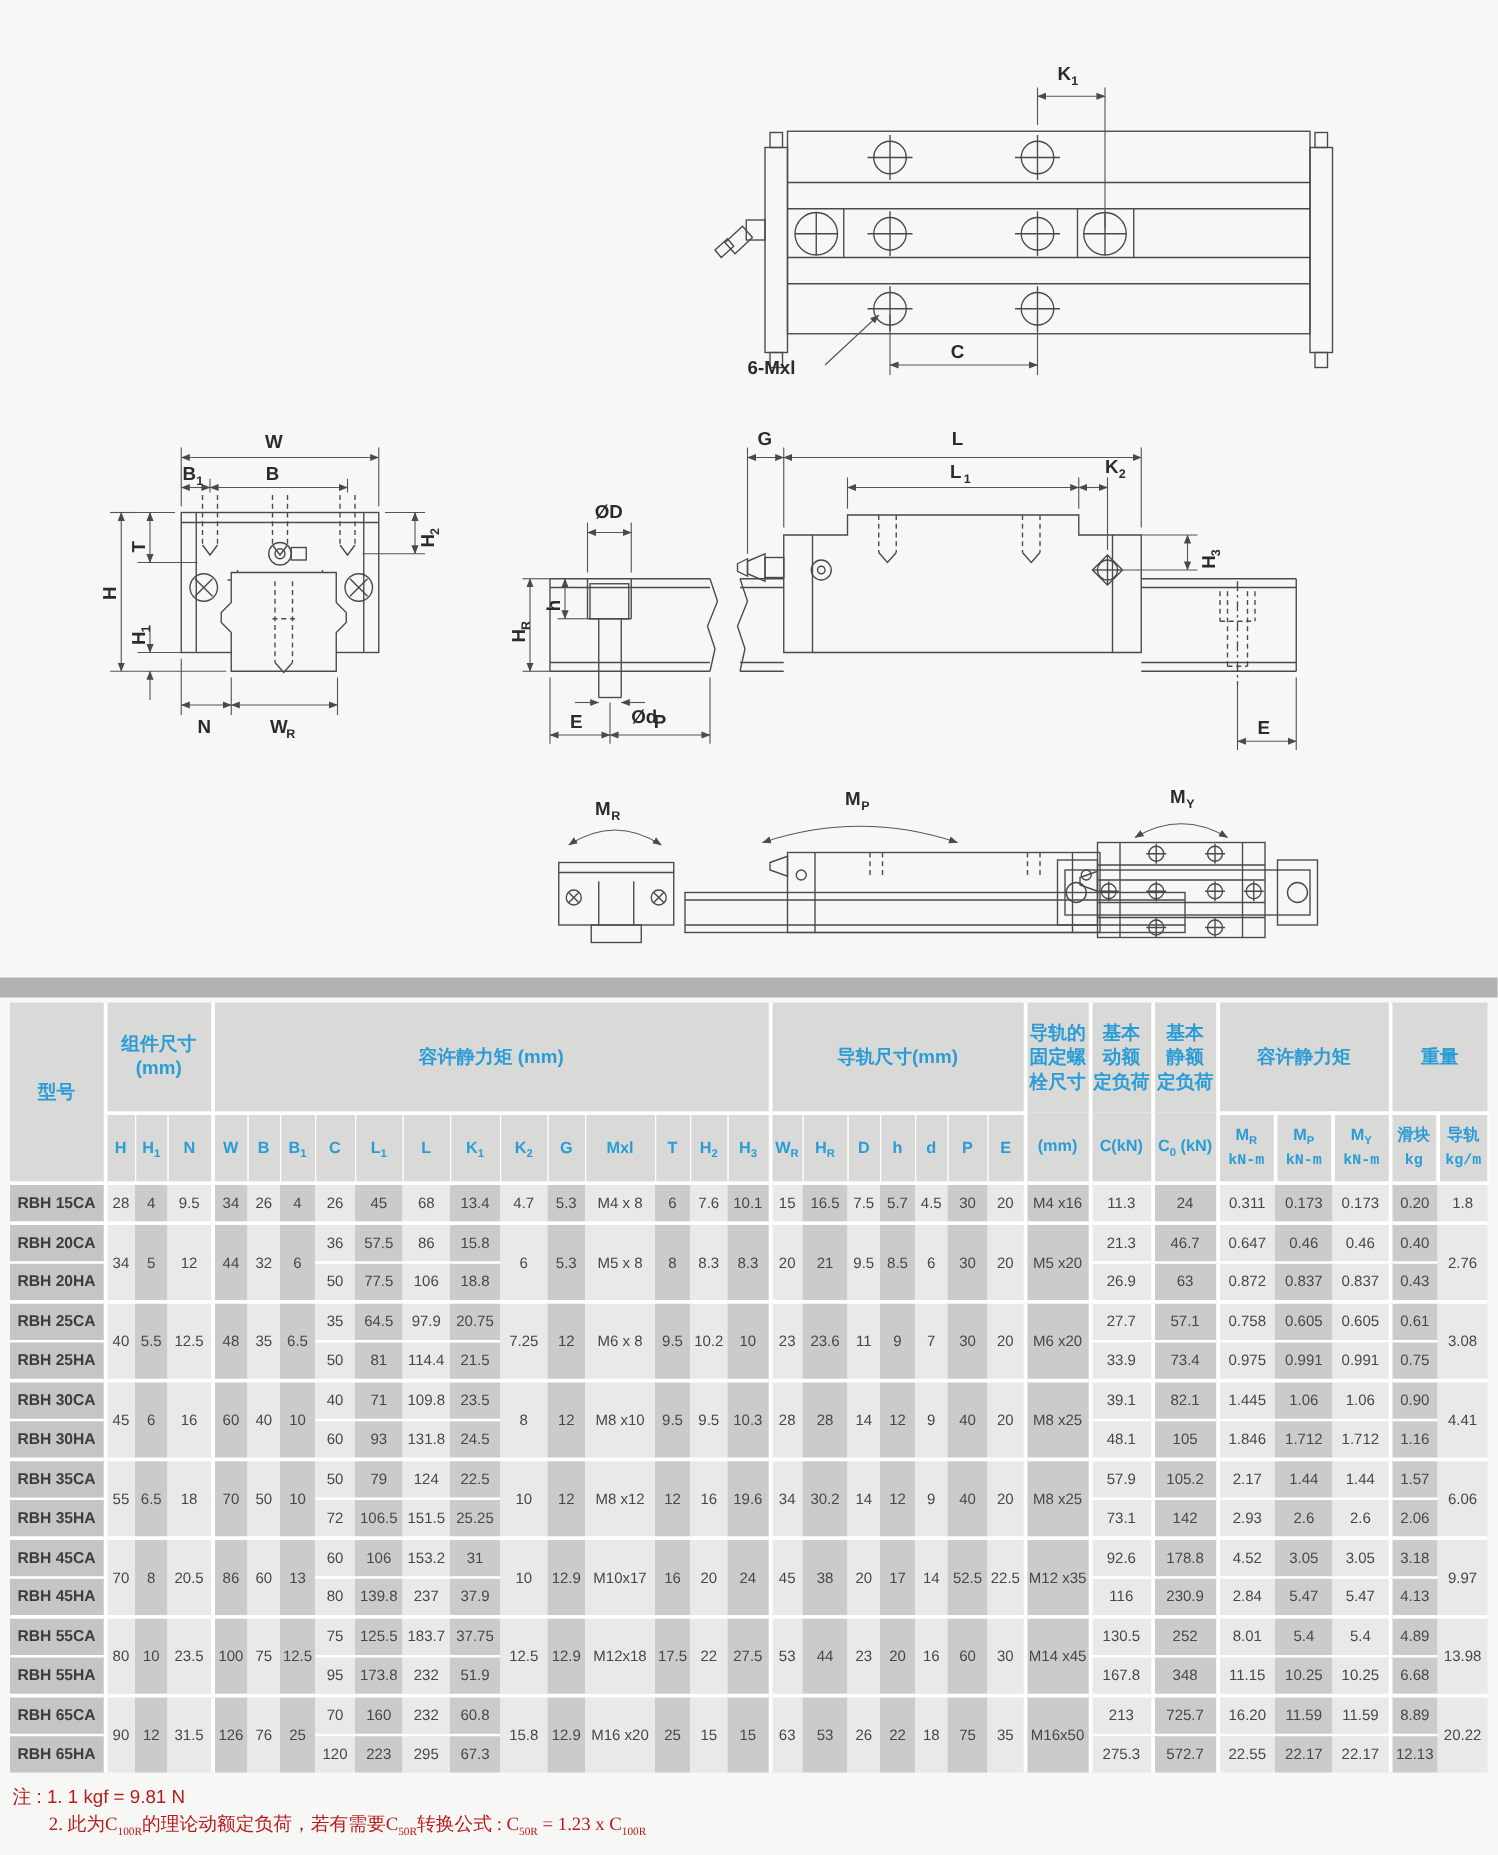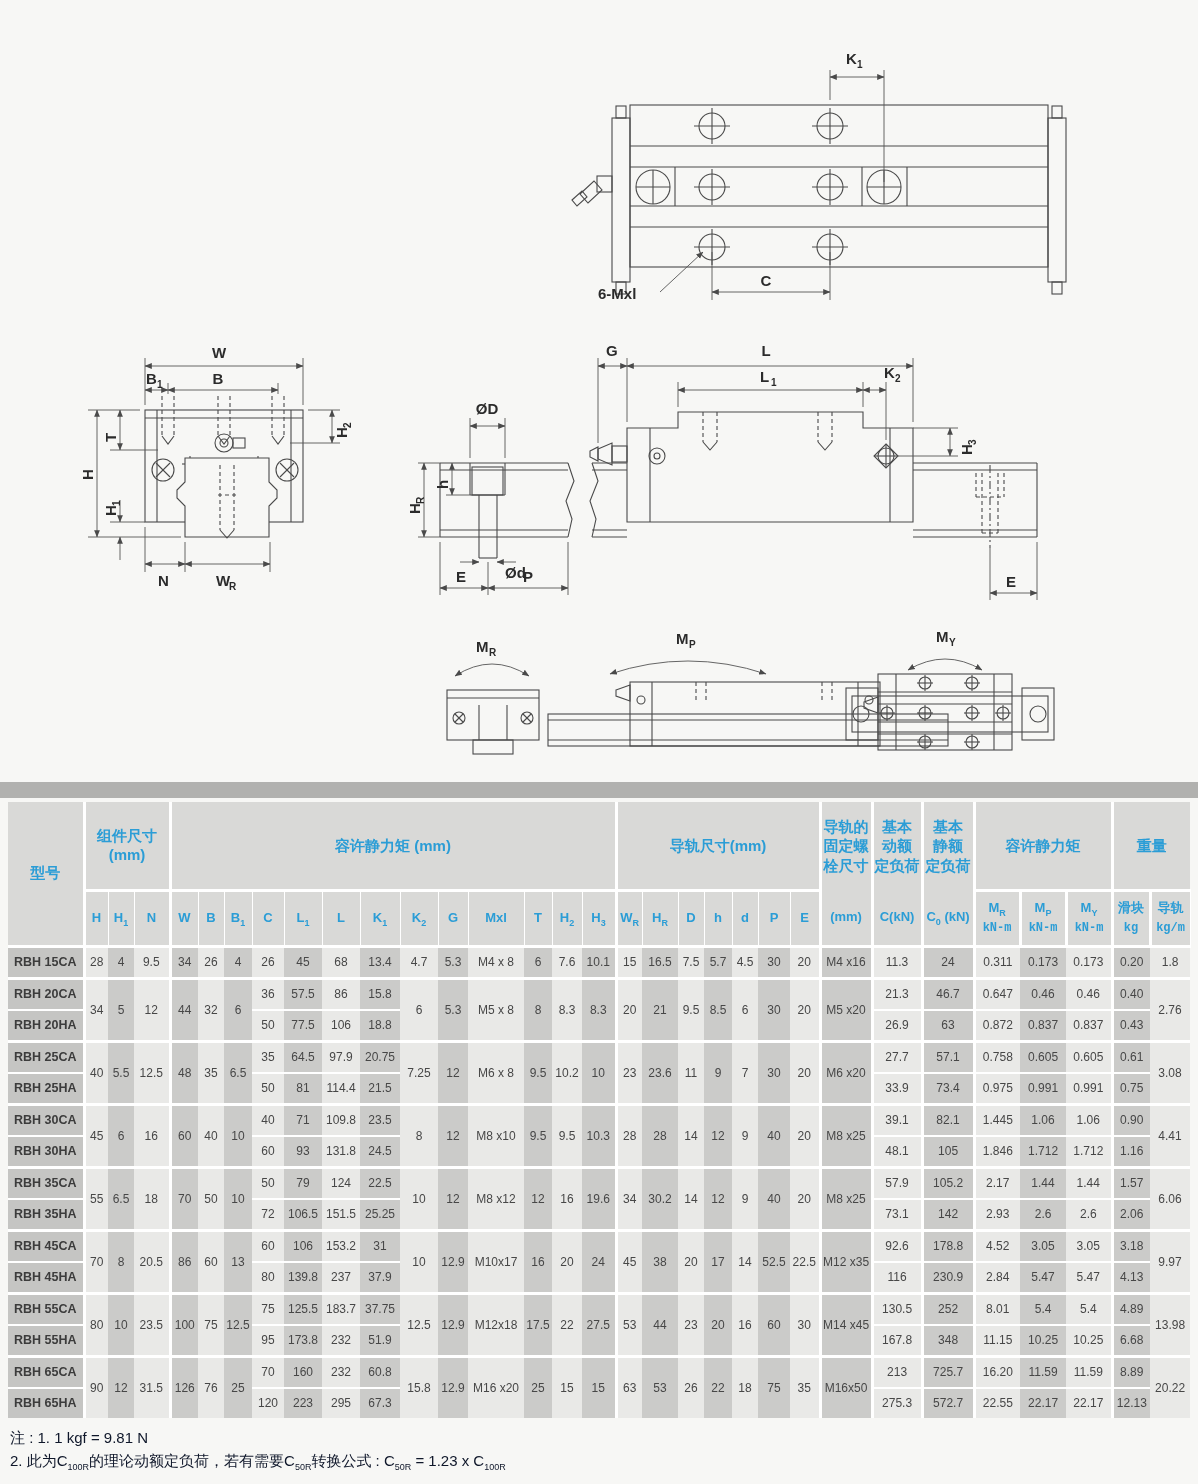--- a/index.html
+++ b/index.html
@@ -37,22 +37,22 @@
   .sub-h .shm{font-size:13px;line-height:1.1;}
   .sub-h .shu{font-size:12px;margin-top:6px;font-family:Liberation Mono, monospace;}
   sub{font-size:9px;line-height:0;}
   tbody{border-top:3px solid #fff;}
   td{height:29px;text-align:center;font-size:12px;color:#474747;}
   td.lt{background:#e9e9e7;}
   td.dk{background:#cbcbc9;}
   td.model{background:#c5c5c3;font-weight:bold;color:#3c3c3c;font-size:12.5px;}
   td.sep{border-bottom:2px solid #fff;}
   
-  .notes{margin:8px 0 0 10px;font-size:15px;color:#0f172a;line-height:1.55;}
-  .notes .indent{}
+  .notes{margin:8px 0 0 10px;font-size:15px;color:#b91c1c;line-height:1.55;}
+  .notes .indent{margin-left:29px;font-family:Liberation Serif, serif;}
 </style>
 </head>
 <body>
 
 <svg class="drawings" width="1198" height="782" viewBox="0 0 1198 782">
   <defs>
     <marker id="ar" viewBox="0 0 10 10" refX="9.5" refY="5" markerWidth="8" markerHeight="8" orient="auto-start-reverse">
       <path d="M0,1 L10,5 L0,9 z" fill="#4a4a4a" stroke="none"></path>
     </marker>
   </defs>

